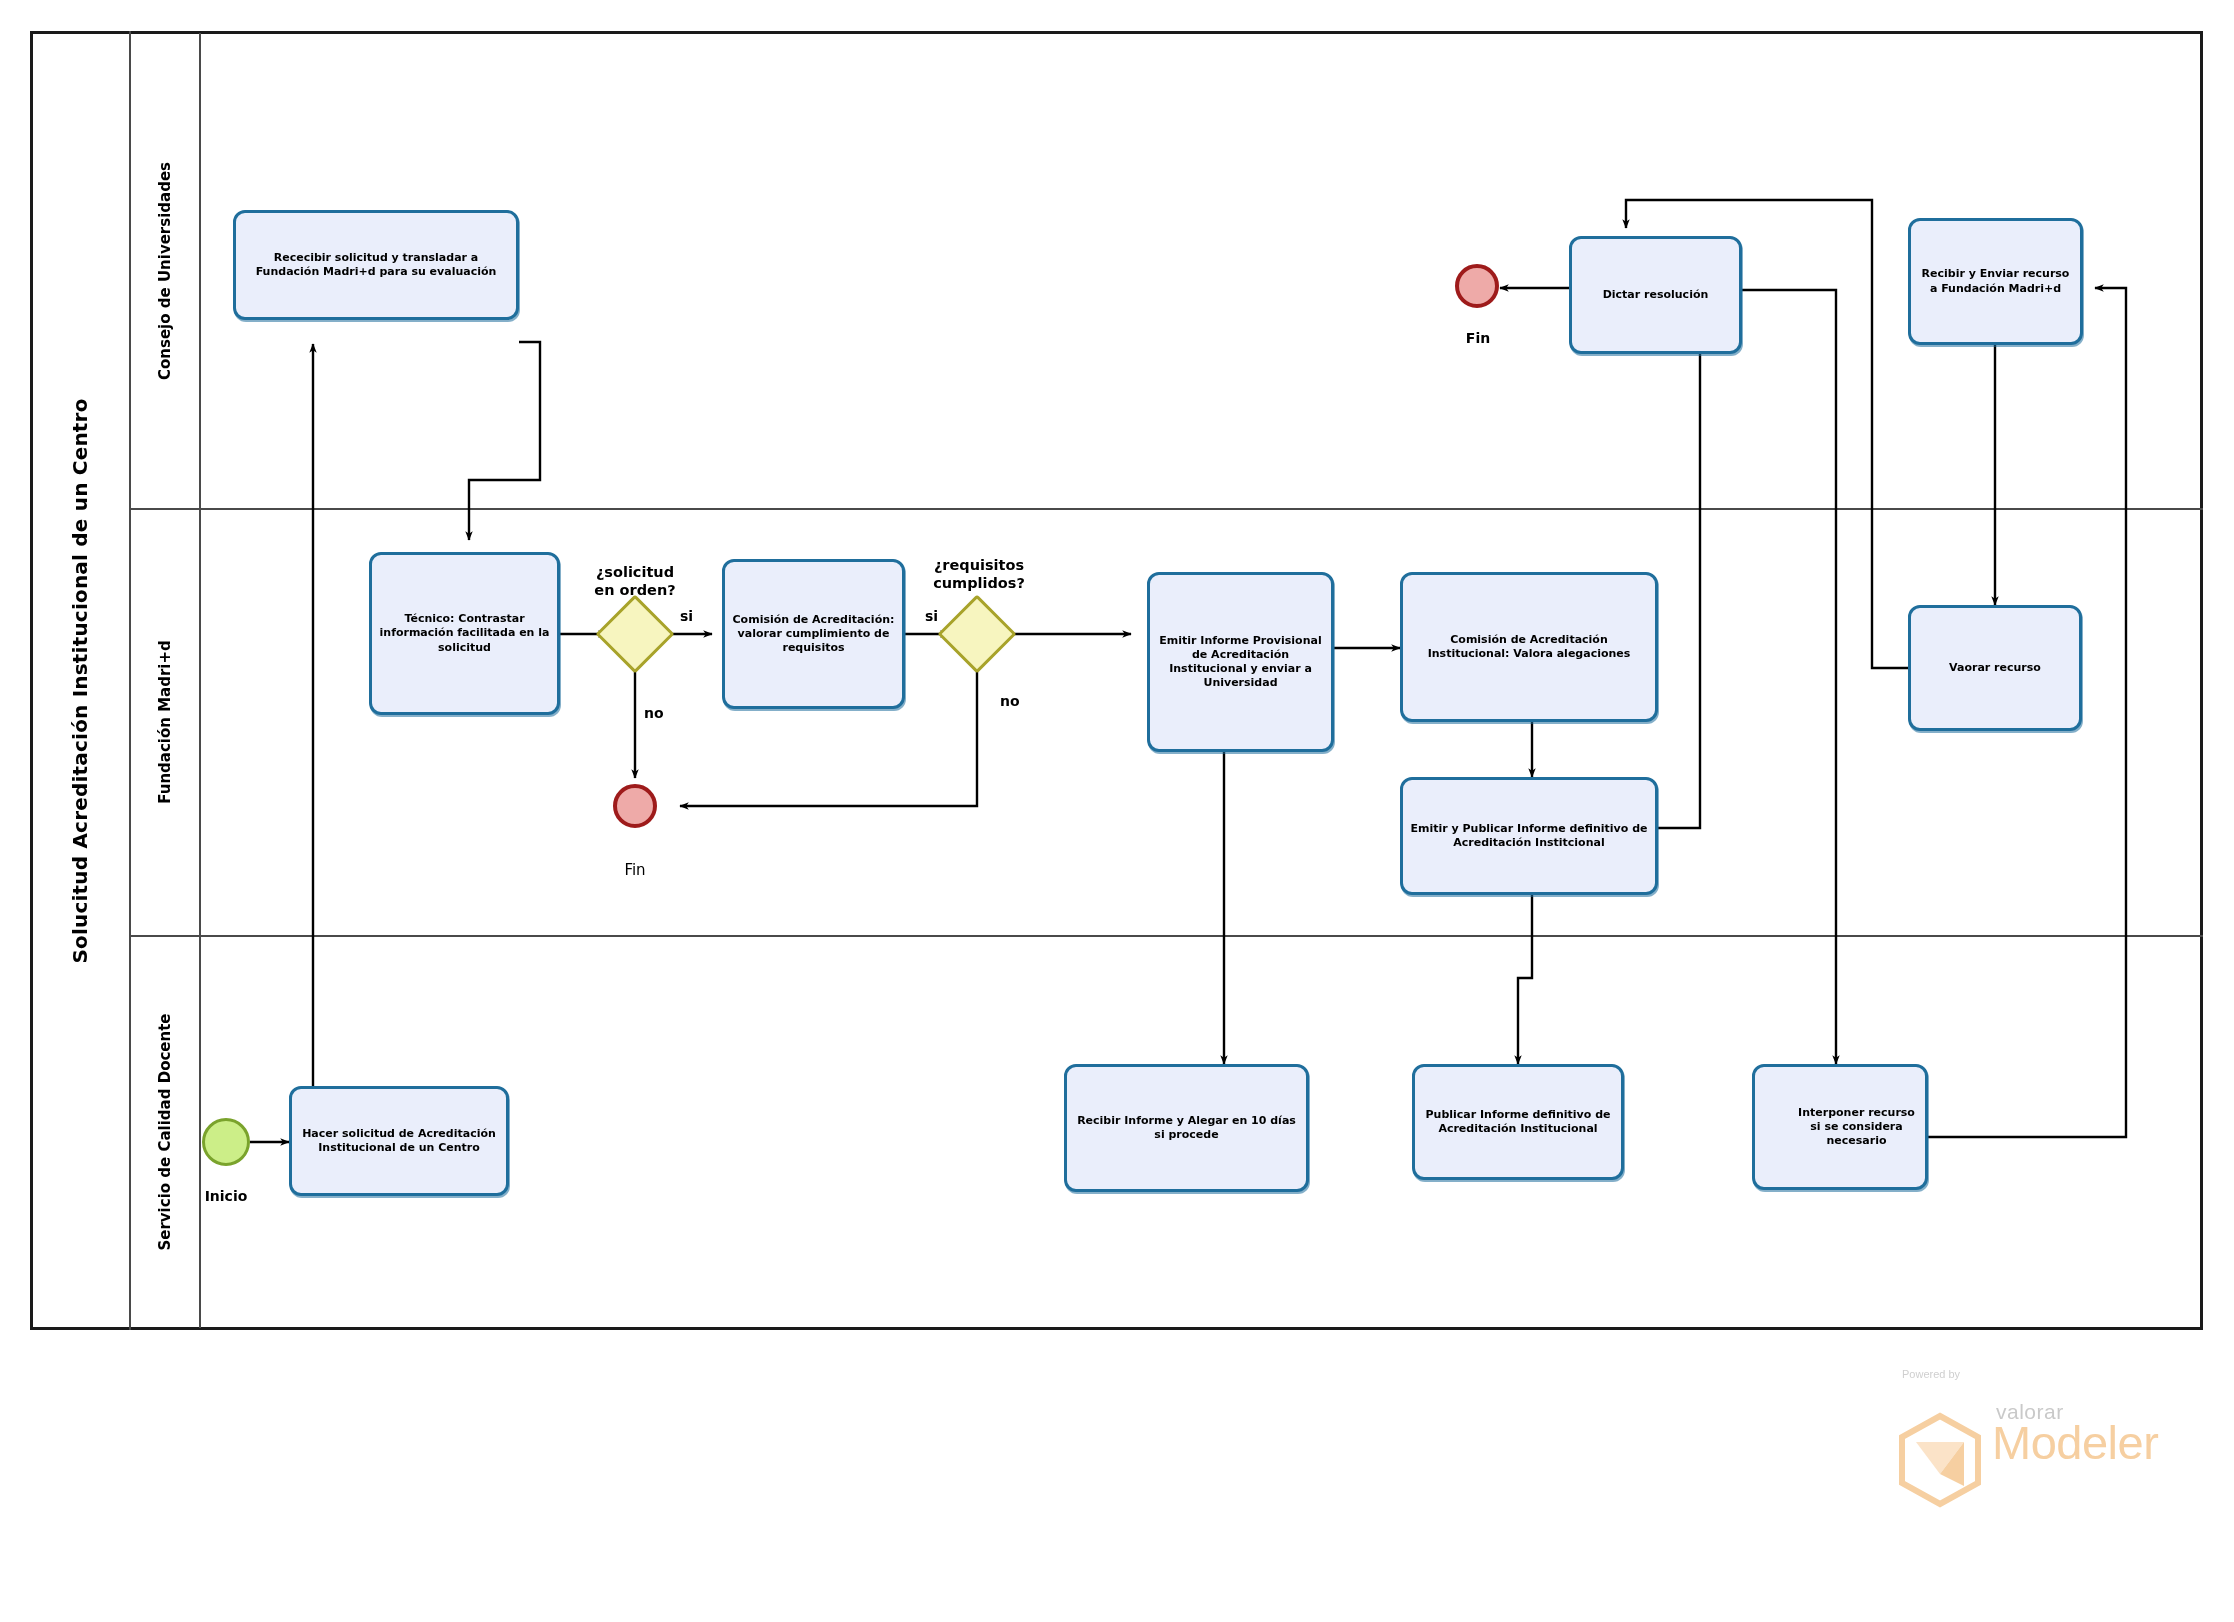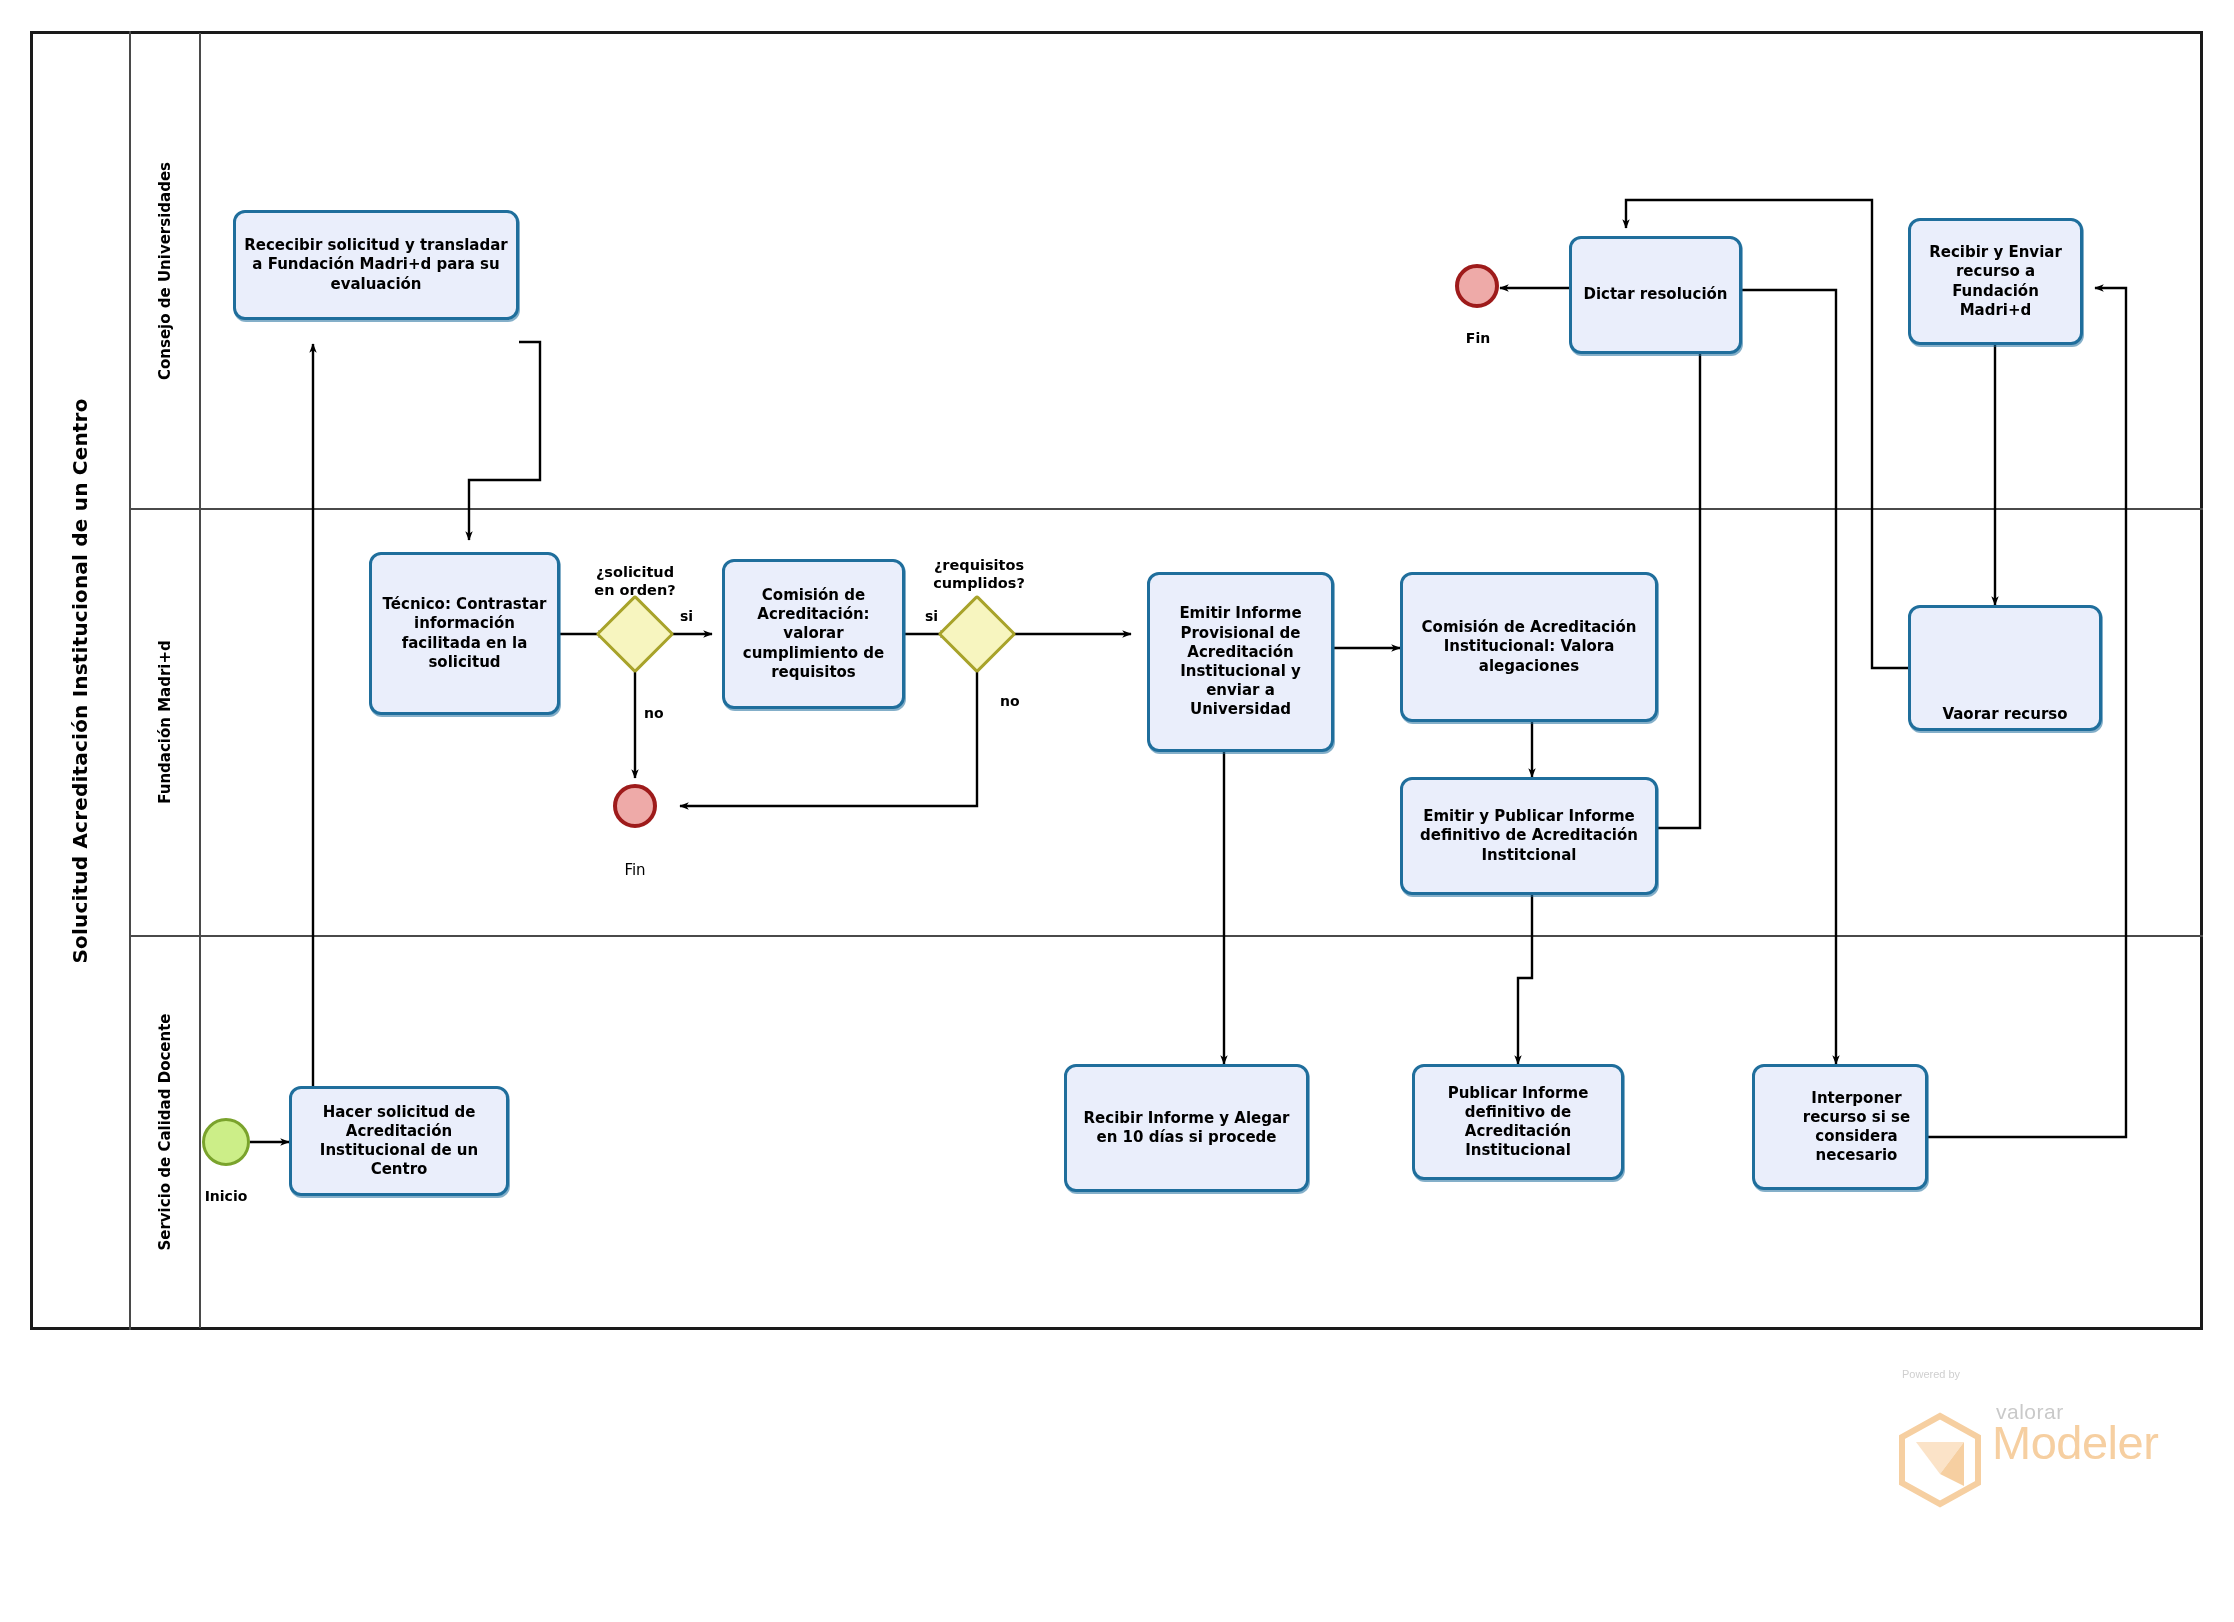--- a/index.html
+++ b/index.html
@@ -19,21 +19,21 @@
         border-right:2px solid #4a4a4a;display:flex;align-items:center;justify-content:center;}
   .lane-hdr span{transform:rotate(-90deg);white-space:nowrap;font-size:15px;
         font-weight:bold;color:#000;}
   .lane-sep{position:absolute;left:131px;width:2072px;height:0;border-top:2px solid #4a4a4a;}
 
   
   .task{position:absolute;box-sizing:border-box;
         background:#eaeefb;border:3px solid #1f6e9c;border-radius:12px;
         box-shadow:1px 2px 0 rgba(31,110,156,.55);
         display:flex;align-items:center;justify-content:center;text-align:center;
-        font-size:15px;font-weight:bold;line-height:1.28;color:#000;padding:4px 7px;}
+        font-size:11px;font-weight:bold;line-height:1.28;color:#000;padding:4px 7px;}
 
   
   .gw{position:absolute;width:56px;height:56px;background:#f7f5bf;
       border:3px solid #a8a32a;transform:rotate(45deg);box-sizing:border-box;border-radius:3px;}
 
   
   .ev{position:absolute;border-radius:50%;box-sizing:border-box;}
   .ev-start{width:48px;height:48px;background:#ccee88;border:3px solid #7aa32c;}
   .ev-end{width:44px;height:44px;background:#eeaaa8;border:4px solid #9e1b1b;}
 
@@ -171,21 +171,21 @@
   </div>
 
   <div class="task" style="left:1400px;top:572px;width:258px;height:150px;">
     <span>Comisión de Acreditación Institucional: Valora alegaciones</span>
   </div>
 
   <div class="task" style="left:1400px;top:777px;width:258px;height:118px;">
     <span>Emitir y Publicar Informe definitivo de Acreditación Institcional</span>
   </div>
 
-  <div class="task" style="left:1908px;top:605px;width:194px;height:126px;align-items:flex-end;">
+  <div class="task" style="left:1908px;top:605px;width:174px;height:126px;">
     <span>Vaorar recurso</span>
   </div>
 
   <div class="ev ev-start" style="left:202px;top:1118px;"></div>
   <div class="lbl-sm" style="left:198px;top:1188px;width:56px;text-align:center;">Inicio</div>
 
   <div class="task" style="left:289px;top:1086px;width:220px;height:110px;">
     <span>Hacer solicitud de Acreditación Institucional de un Centro</span>
   </div>
 

